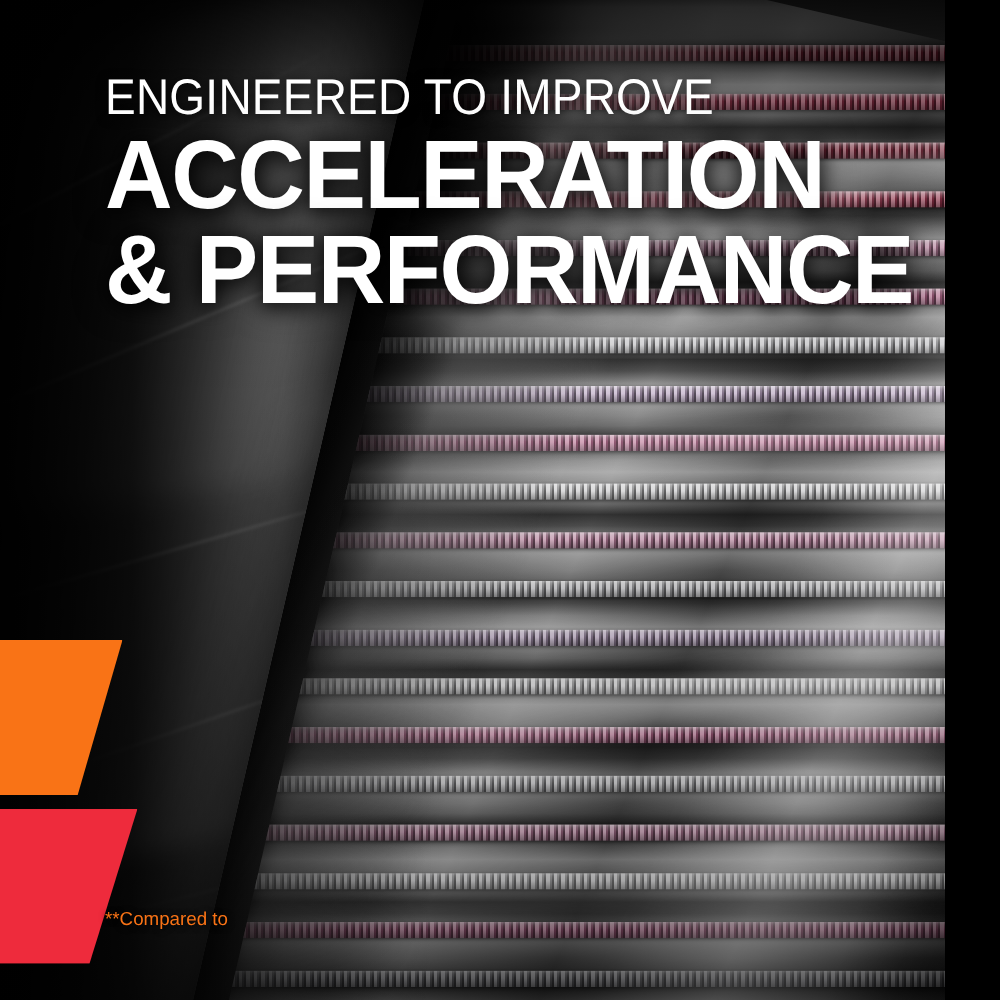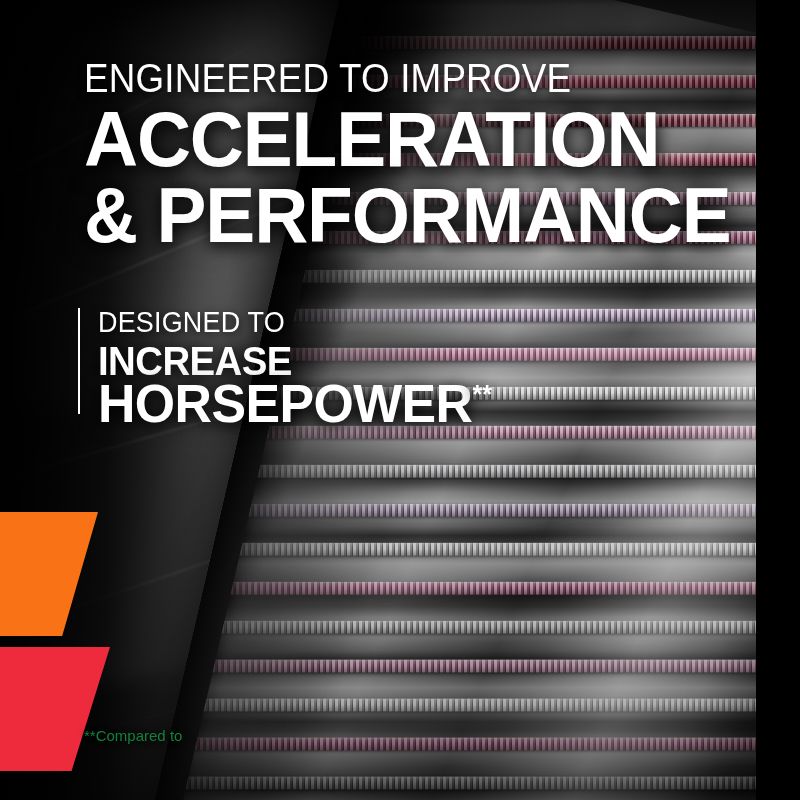--- a/index.html
+++ b/index.html
@@ -315,21 +315,21 @@
     font-size: 26px;
     vertical-align: super;
     font-weight: 700;
     letter-spacing: 0;
   }
 
   #footnote {
     position: absolute;
     left: 84px;
     top: 726px;
-    color: #15803d;
+    color: #f97316;
     font-size: 15px;
     line-height: 1.38;
     font-weight: 400;
     text-shadow: 0 1px 6px rgba(0,0,0,0.95);
     white-space: nowrap;
   }
   #footnote span { display: block; }
 </style>
 </head>
 <body>
@@ -392,26 +392,19 @@
   <div class="corner-shape" id="shape-red"></div>
 
   <div id="text-layer">
 
     <div class="eyebrow">ENGINEERED TO IMPROVE</div>
 
     <div class="headline" id="headline-1">ACCELERATION</div>
 
     <div class="headline" id="headline-2">&amp; PERFORMANCE</div>
 
-    <div id="sub-block">
-      <span class="sub-eyebrow">DESIGNED TO</span>
-      <span class="sub-strong" id="sub-line-2">INCREASE</span>
-      <span class="sub-strong" id="sub-line-3">
-        <span>HORSEPOWER</span><span id="hp-asterisk">**</span>
-      </span>
-    </div>
 
     <div id="footnote">
       <span>**Compared to</span>
     </div>
 
   </div>
 </div>
 
 </body></html>

